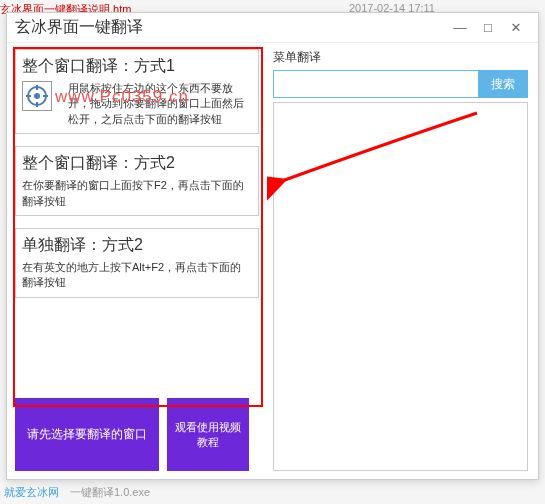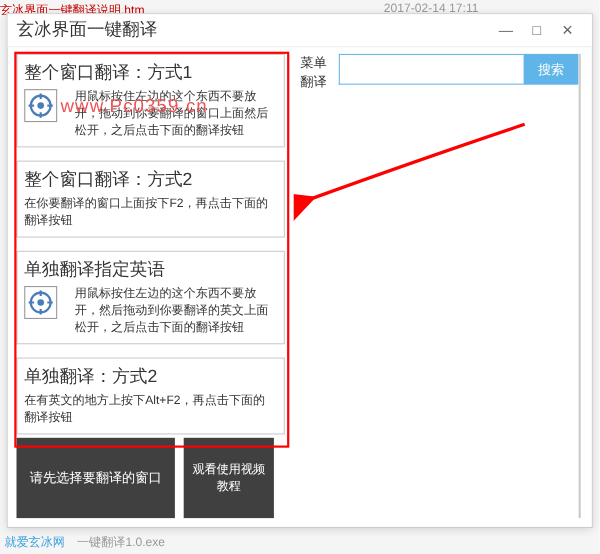--- a/index.html
+++ b/index.html
@@ -20,23 +20,23 @@
 .redbox{position:absolute;top:4px;left:6px;width:250px;height:360px;border:2px solid #f00;pointer-events:none;z-index:5}
 .method-list{flex:0 0 auto}
 .method{border:1px solid #ccc;margin-bottom:12px;padding:6px;background:#fff}
 .method .mtitle{font-size:16px;color:#333;margin-bottom:4px}
 .method .mbody{display:flex;gap:16px}
 .drag-icon{width:30px;height:30px;flex:0 0 30px;border:1px solid #999;display:flex;align-items:center;justify-content:center}
 .drag-icon svg{width:24px;height:24px}
 .mdesc{font-size:11px;color:#333;line-height:1.4}
 .url-overlay{position:absolute;top:44px;left:48px;color:#e55;font-size:17px;font-weight:normal;z-index:6;letter-spacing:1px}
 .btn-row{position:absolute;bottom:8px;left:8px;display:flex;gap:8px}
-.btn{background:#404040;color:#fff;font-size:12px;padding:10px 12px;border:none;cursor:pointer;text-align:center;line-height:1.3}
+.btn{background:#6d28d9;color:#fff;font-size:12px;padding:10px 12px;border:none;cursor:pointer;text-align:center;line-height:1.3}
 .btn.small{padding:22px 8px;font-size:11px}
-.right-panel{flex:1;padding:6px 10px 8px 6px;display:flex;flex-direction:row}
+.right-panel{flex:1;padding:6px 10px 8px 6px;display:flex;flex-direction:column}
 .rp-title{font-size:12px;color:#333;margin-bottom:4px}
 .search-row{display:flex;margin-bottom:4px}
 .search-input{flex:1;height:28px;border:1px solid #6bb8ec;border-right:none;padding:0 6px;font-size:12px;outline:none}
 .search-btn{width:50px;height:28px;background:#5fb4e8;color:#fff;border:none;font-size:12px;cursor:pointer}
 .result-area{flex:1;border:1px solid #ccc;background:#fff}
 .arrow{position:absolute;top:90px;left:260px;z-index:7;pointer-events:none}
 .footer{position:absolute;bottom:4px;left:4px;font-size:11px;color:#3aa0e0}
 .footer2{position:absolute;bottom:4px;left:70px;font-size:11px;color:#999}
 </style>
 </head>
@@ -81,36 +81,20 @@
               <div class="mdesc">用鼠标按住左边的这个东西不要放开，拖动到你要翻译的窗口上面然后松开，之后点击下面的翻译按钮</div>
             </div>
           </div>
           <div class="method">
             <div class="mtitle">整个窗口翻译：方式2</div>
             <div class="mbody">
               <div class="mdesc">在你要翻译的窗口上面按下F2，再点击下面的翻译按钮</div>
             </div>
           </div>
           <div class="method">
-            <div class="mtitle">单独翻译指定英语</div>
-            <div class="mbody">
-              <div class="drag-icon">
-                <svg viewBox="0 0 24 24">
-                  <circle cx="12" cy="12" r="9" fill="none" stroke="#4a7db8" stroke-width="2"></circle>
-                  <circle cx="12" cy="12" r="3" fill="#4a7db8"></circle>
-                  <line x1="12" y1="1" x2="12" y2="6" stroke="#4a7db8" stroke-width="2"></line>
-                  <line x1="12" y1="18" x2="12" y2="23" stroke="#4a7db8" stroke-width="2"></line>
-                  <line x1="1" y1="12" x2="6" y2="12" stroke="#4a7db8" stroke-width="2"></line>
-                  <line x1="18" y1="12" x2="23" y2="12" stroke="#4a7db8" stroke-width="2"></line>
-                </svg>
-              </div>
-              <div class="mdesc">用鼠标按住左边的这个东西不要放开，然后拖动到你要翻译的英文上面松开，之后点击下面的翻译按钮</div>
-            </div>
-          </div>
-          <div class="method">
             <div class="mtitle">单独翻译：方式2</div>
             <div class="mbody">
               <div class="mdesc">在有英文的地方上按下Alt+F2，再点击下面的翻译按钮</div>
             </div>
           </div>
         </div>
 
       <div class="btn-row">
         <button class="btn">请先选择要翻译的窗口</button>
         <button class="btn small" style="white-space:pre-line">观看使用视频

